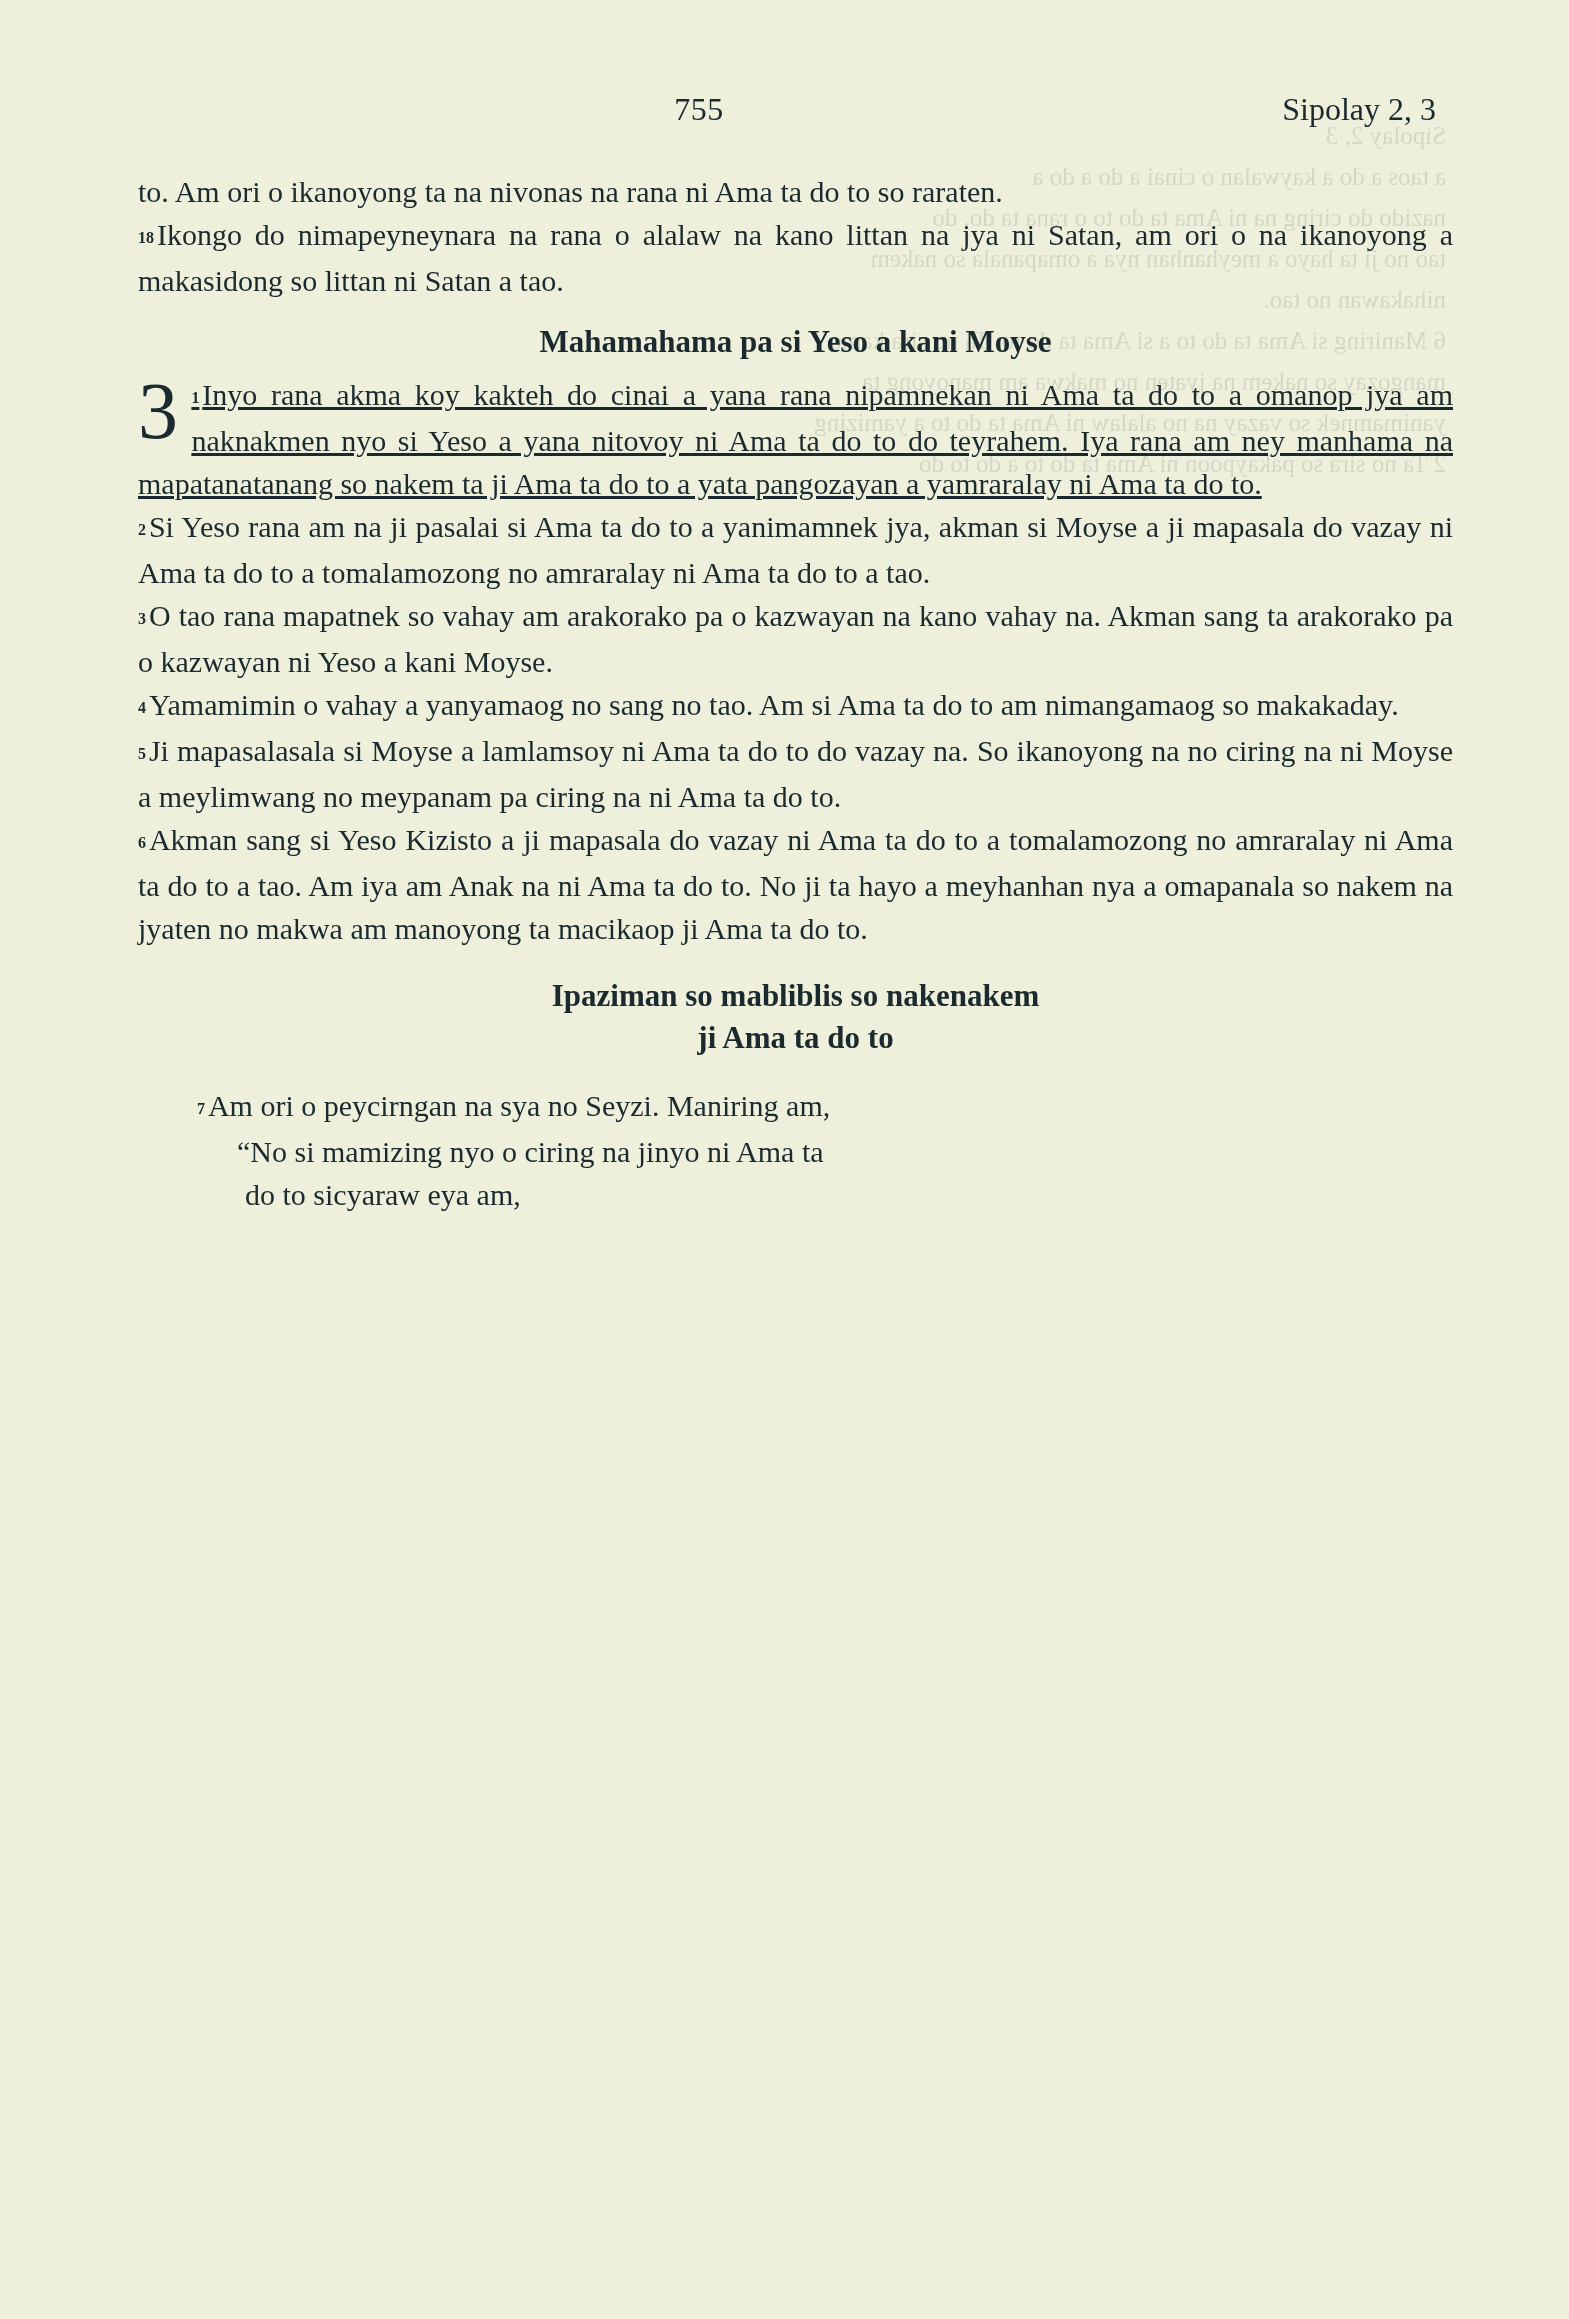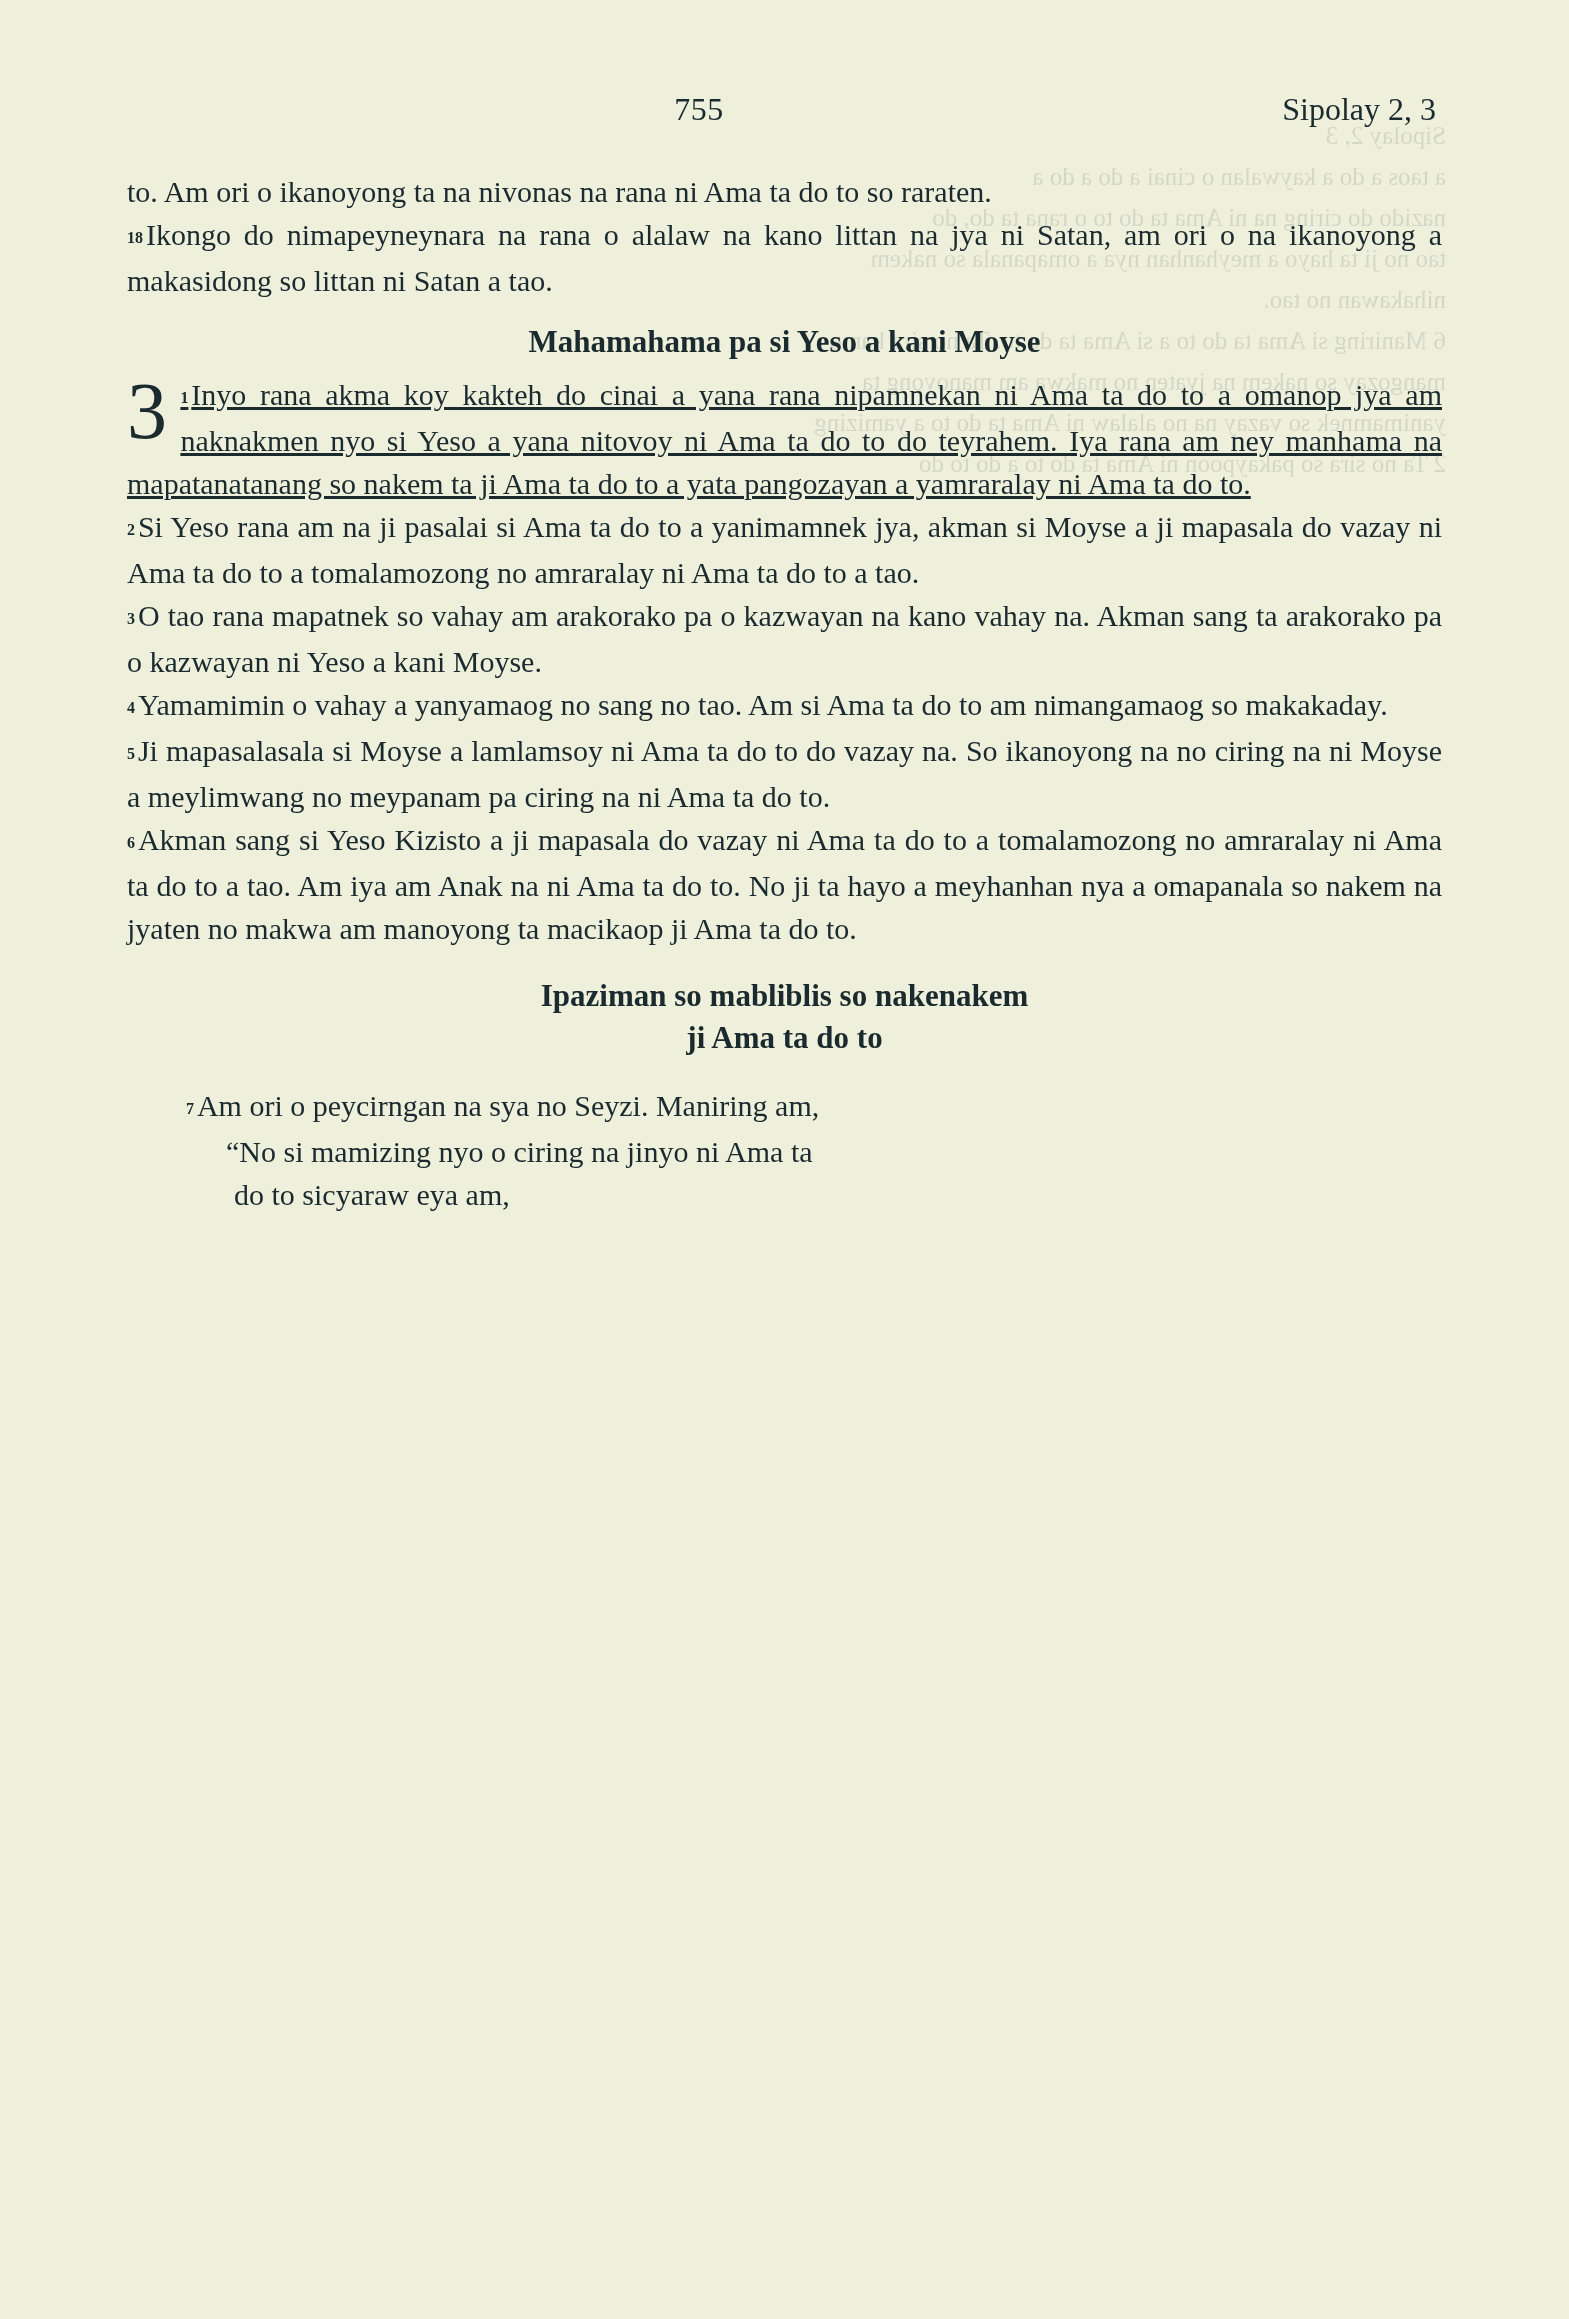--- a/index.html
+++ b/index.html
@@ -57,21 +57,21 @@
     letter-spacing: 0.5px;
   }
   .header .bookref {
     position: absolute;
     right: 0;
   }
 
   .content {
     position: absolute;
     top: 170px;
-    left: 127px;
+    left: 138px;
     width: 1315px;
   }
 
   p.para {
     margin: 0;
     font-size: 30px;
     line-height: 43px;
     text-align: justify;
     text-align-last: left;
     hyphens: none;

